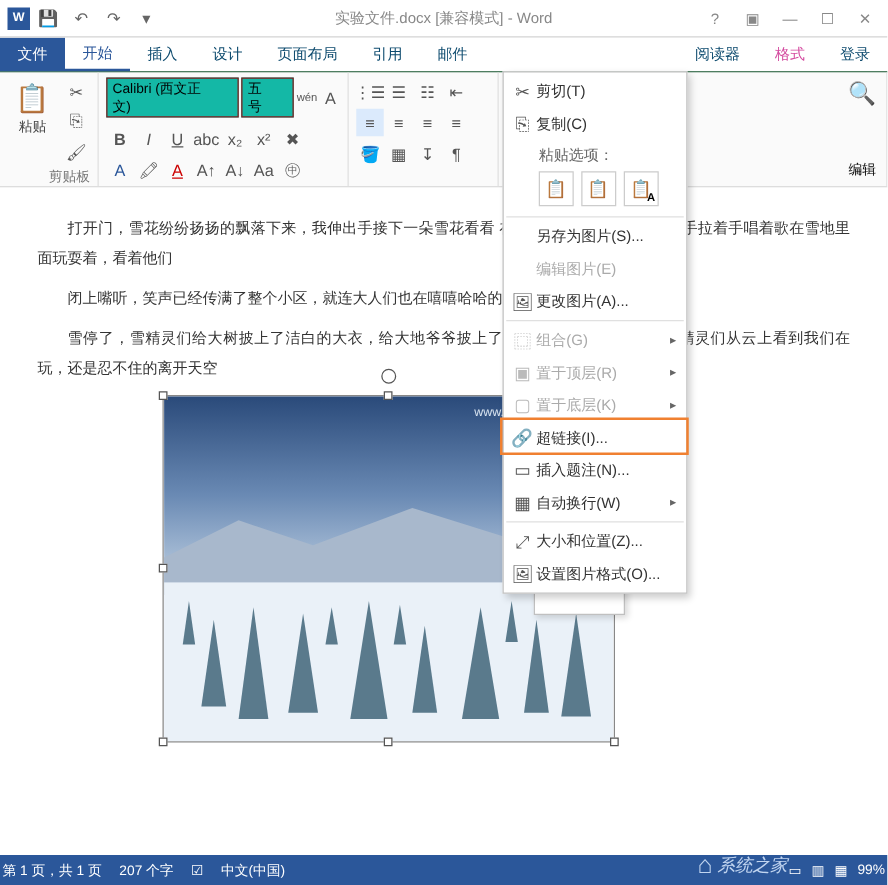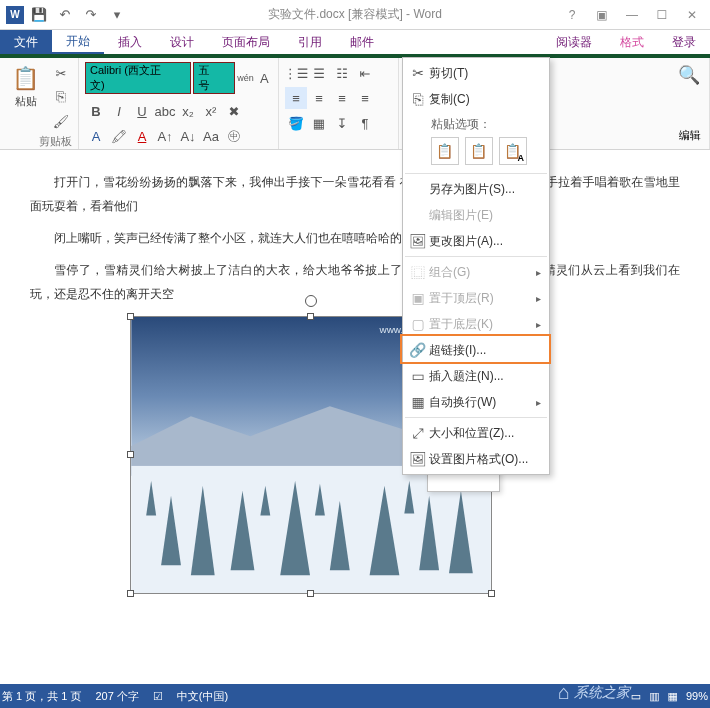--- a/index.html
+++ b/index.html
@@ -6,22 +6,22 @@
 body { width: 710px; height: 708px; background: #fff; overflow: hidden; position: relative; }
 
 .titlebar { height: 30px; background: #fff; border-bottom: 1px solid #d4d4d4; display: flex; align-items: center; position: relative; }
 .titlebar .left-icons { display: flex; gap: 4px; padding-left: 6px; align-items: center; }
 .titlebar .app-icon { width: 18px; height: 18px; background: #2b579a; color: #fff; font-size: 10px; display: flex; align-items: center; justify-content: center; font-weight: bold; }
 .titlebar .qat-btn { width: 22px; height: 22px; display: flex; align-items: center; justify-content: center; color: #666; font-size: 13px; cursor: pointer; }
 .titlebar .title-text { position: absolute; left: 50%; transform: translateX(-50%); font-size: 12px; color: #888; }
 .titlebar .right-icons { position: absolute; right: 6px; display: flex; gap: 6px; align-items: center; }
 .titlebar .win-btn { width: 24px; height: 22px; display: flex; align-items: center; justify-content: center; color: #888; font-size: 12px; cursor: pointer; }
 
-.tabs { height: 28px; background: #fff; display: flex; border-bottom: 4px solid #14532d; }
-.tab { padding: 0 14px; font-size: 12px; color: #701a75; display: flex; align-items: center; cursor: pointer; }
+.tabs { height: 28px; background: #fff; display: flex; border-bottom: 1px solid #14532d; }
+.tab { padding: 0 14px; font-size: 12px; color: #0c4a6e; display: flex; align-items: center; cursor: pointer; }
 .tab.file { background: #2b579a; color: #fff; }
 .tab.active { color: #2b579a; border-bottom: 2px solid #2b579a; }
 .tab.highlight { color: #d44ba0; }
 
 .ribbon { height: 92px; background: #fafafa; border-bottom: 1px solid #d4d4d4; display: flex; position: relative; }
 .ribbon-group { border-right: 1px solid #e0e0e0; padding: 4px 6px 2px; display: flex; flex-direction: column; justify-content: space-between; }
 .ribbon-group .group-body { display: flex; gap: 4px; flex: 1; align-items: flex-start; }
 .ribbon-group .group-label { font-size: 11px; color: #777; text-align: right; padding-top: 2px; }
 .r-btn { width: 22px; height: 22px; display: flex; align-items: center; justify-content: center; color: #555; font-size: 13px; cursor: pointer; border: 1px solid transparent; }
 .clipboard-main { width: 40px; height: 50px; display: flex; flex-direction: column; align-items: center; justify-content: center; cursor: pointer; }

